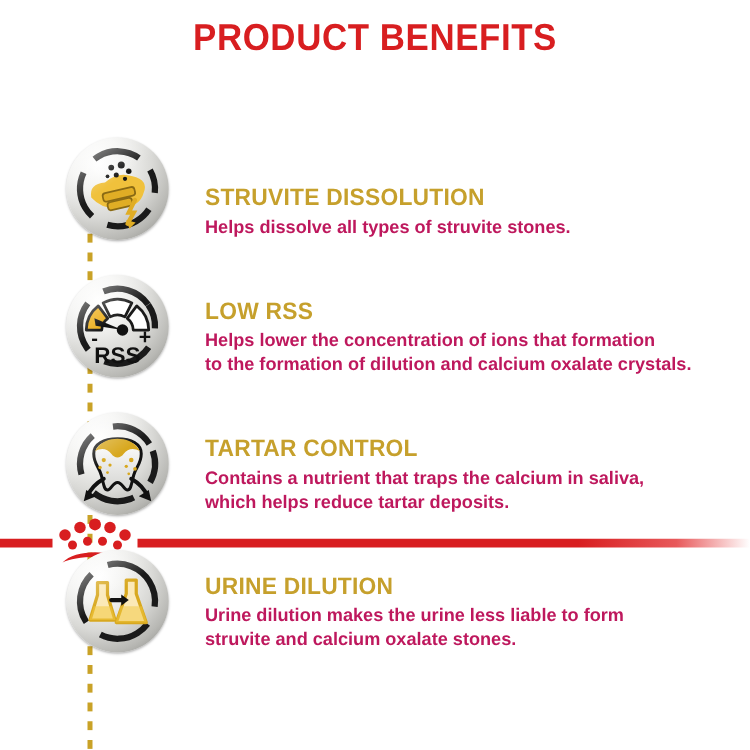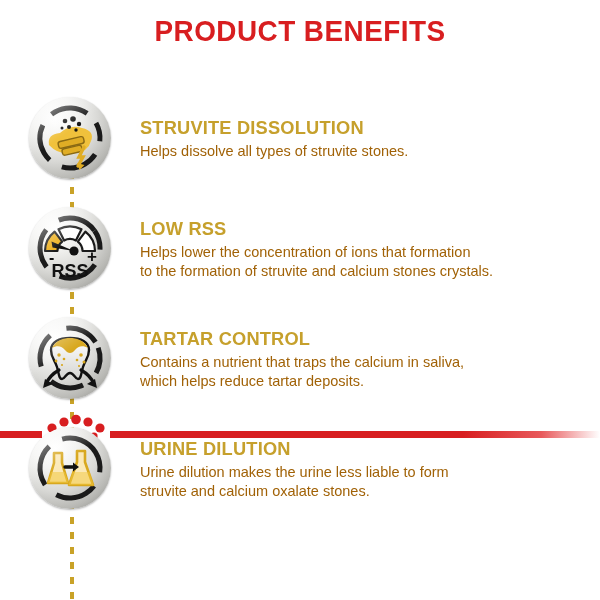--- a/index.html
+++ b/index.html
@@ -59,23 +59,24 @@
         #c9a227 0px, #c9a227 7px,
         rgba(255,255,255,0) 7px, rgba(255,255,255,0) 15px);
     background-size: 4px 15px;
     background-repeat: repeat-y;
     z-index: 0;
   }
 
   .benefit-row {
     position: relative;
     display: flex;
-    align-items: center;
+    align-items: flex-end;
     height: 110px;
     z-index: 2;
+    margin-left: 24px;
   }
 
   .badge-wrap {
     position: relative;
     width: 140px;
     flex: 0 0 140px;
     display: flex;
     justify-content: center;
     align-items: flex-start;
     padding-top: 2px;
@@ -116,23 +117,24 @@
     font-weight: bold;
     color: #c6a02c;
     letter-spacing: 0.2px;
     margin: 0 0 3px 0;
     transform: scaleX(0.96);
     transform-origin: left center;
   }
   .benefit-body {
     font-size: 14.5px;
     line-height: 19px;
-    color: #a16207;
+    color: #be185d;
     margin: 0;
     max-width: 452px;
+    font-weight: bold;
   }
   .benefit-body .line { display: block; }
 
   
   .footer {
     position: absolute;
     left: 0;
     bottom: 0;
     width: 600px;
     height: 70px;
@@ -243,21 +245,21 @@
               <text x="41" y="70" text-anchor="middle" font-family="Liberation Sans, sans-serif" font-size="18" font-weight="bold" fill="#111111">RSS</text>
             </g>
           </svg>
           </span>
         </div>
       </div>
       <div class="benefit-text">
         <div class="benefit-heading">LOW RSS</div>
         <div class="benefit-body">
           <span class="line">Helps lower the concentration of ions that formation</span>
-          <span class="line">to the formation of struvite and calcium stones crystals.</span>
+          <span class="line">to the formation of dilution and calcium oxalate crystals.</span>
         </div>
       </div>
     </div>
 
     <div class="benefit-row">
       <div class="badge-wrap">
         <div class="badge">
           <span>
           <svg viewBox="0 0 82 82" xmlns="http://www.w3.org/2000/svg" aria-hidden="true">
             <defs>

